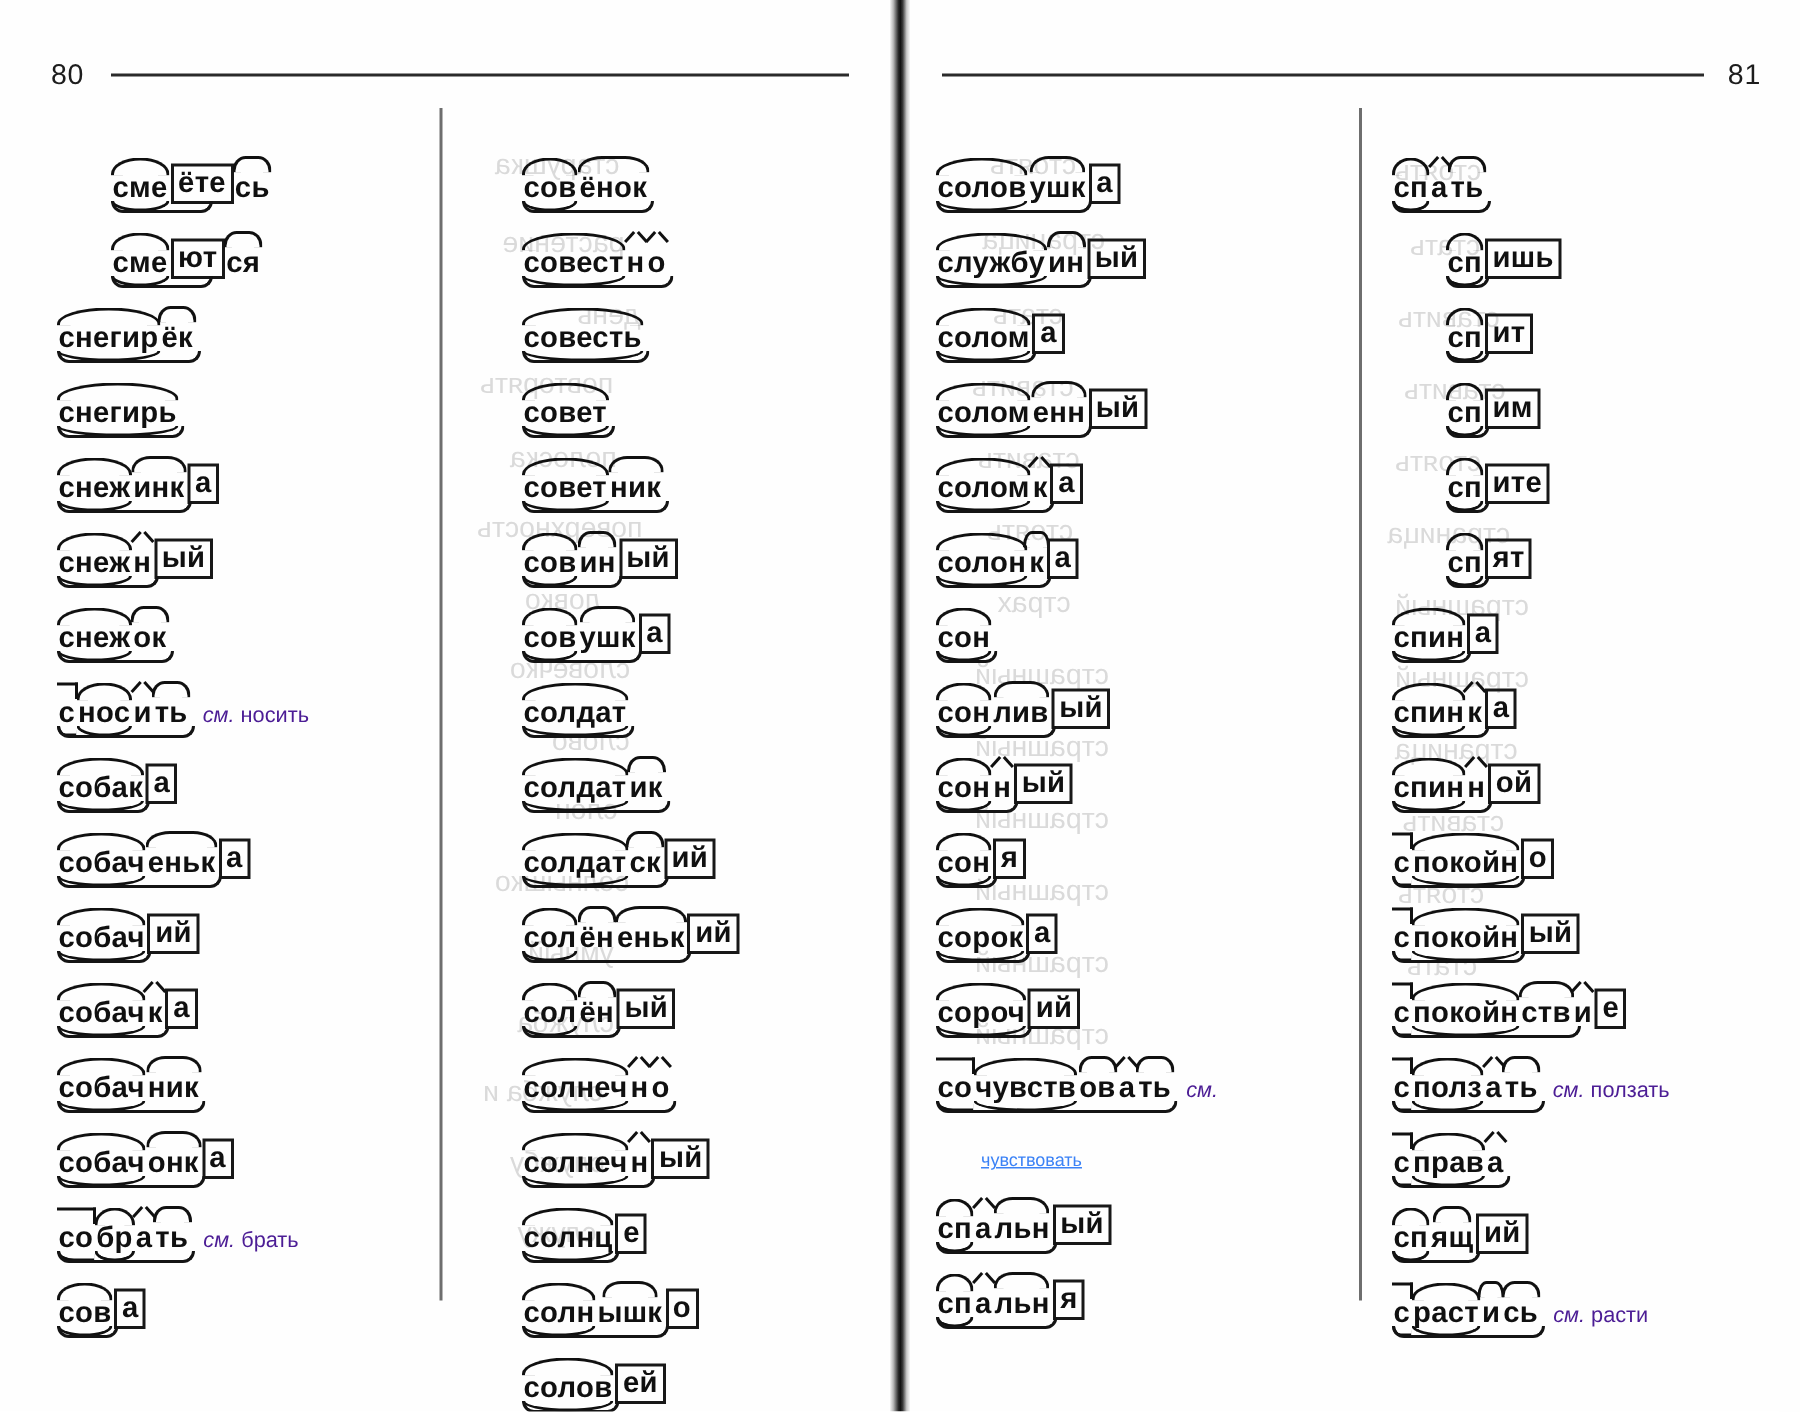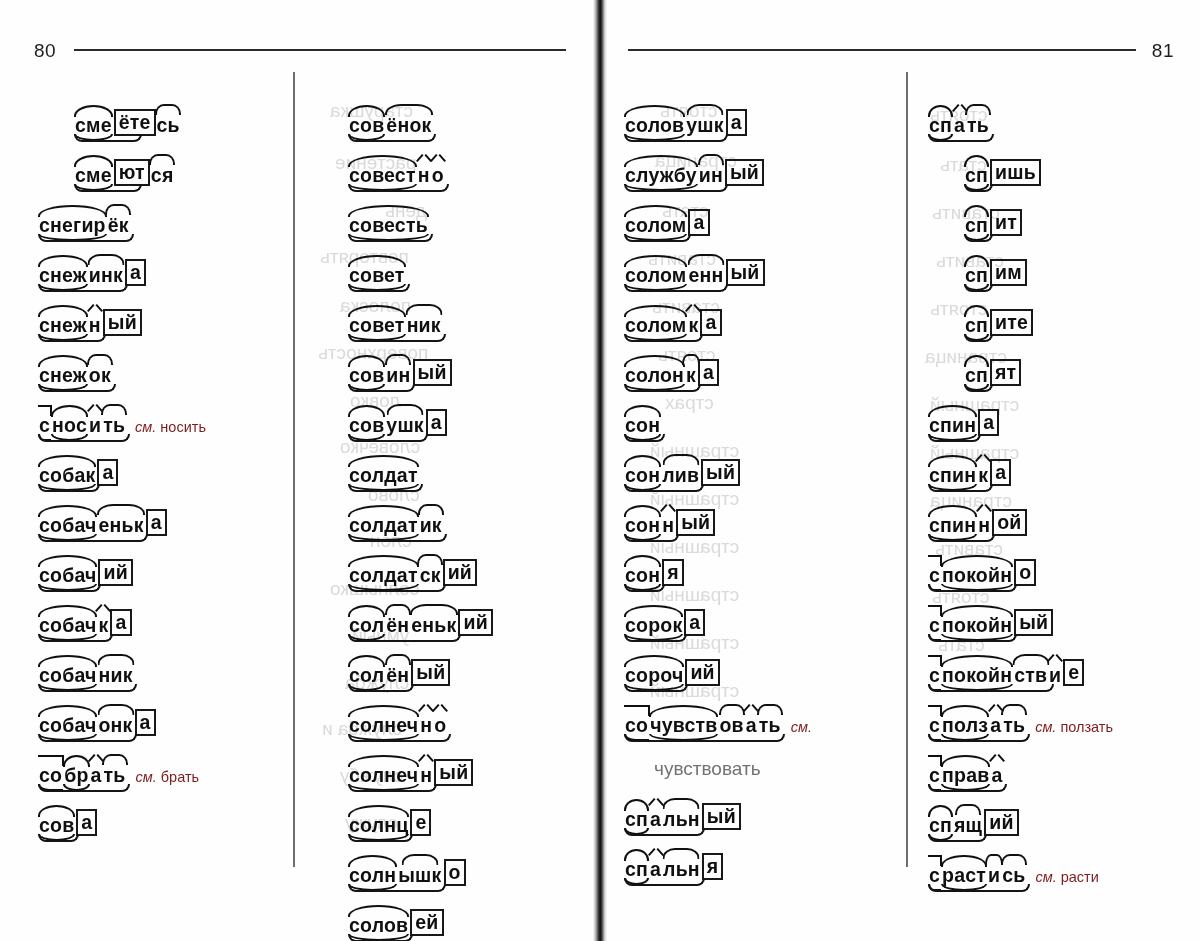--- a/index.html
+++ b/index.html
@@ -113,29 +113,30 @@
     border-radius:0 0 0 45% / 0 0 0 100%;
   }
   
   .stem{
     position:absolute;left:0;bottom:-6px;height:6px;
     border:2px solid #141414;border-top:none;
     border-radius:0 0 14px 14px;
   }
 
   .xref{
-    font-size:14.5px;font-style:italic;color:#7f1d1d;
+    font-size:14.5px;font-style:italic;color:#4c1d95;
     margin-left:9px;white-space:nowrap;align-self:flex-end;
     padding-bottom:1px;
     margin-top:12px;
   }
   .xref .nm{font-style:normal;}
   .cont{
-    font-size:19px;color:#737373;white-space:nowrap;
+    font-size:12px;color:#3b82f6;white-space:nowrap;
     padding-left:30px;
+    text-decoration:underline;
   }
 
   
   .ghost{
     position:absolute;color:#dadada;font-size:19px;
     transform:scaleX(-1);white-space:nowrap;
     pointer-events:none;user-select:none;z-index:0;
     font-family:"Liberation Sans", sans-serif;
   }
   .layer{position:relative;z-index:5;}
@@ -190,20 +191,26 @@
               <span class="seg end bold">ют</span>
               <span class="seg suf bold">ся<span class="hat" style="--hw: 22px;"></span></span>
               <span class="stem" style="width: 64px;"></span>
             </span>
           </div>
           <div class="entry">
             <span class="word">
               <span class="seg root bold">снегир</span>
               <span class="seg suf bold">ёк<span class="hat" style="--hw: 22px;"></span></span>
               <span class="stem" style="width: 92px;"></span>
+            </span>
+          </div>
+          <div class="entry">
+            <span class="word">
+              <span class="seg root bold">снегирь</span>
+              <span class="stem" style="width: 81px;"></span>
             </span>
           </div>
           <div class="entry">
             <span class="word">
               <span class="seg root bold">снеж</span>
               <span class="seg suf bold">инк<span class="hat" style="--hw: 33px;"></span></span>
               <span class="seg end bold">а</span>
               <span class="stem" style="width: 86px;"></span>
             </span>
           </div>

